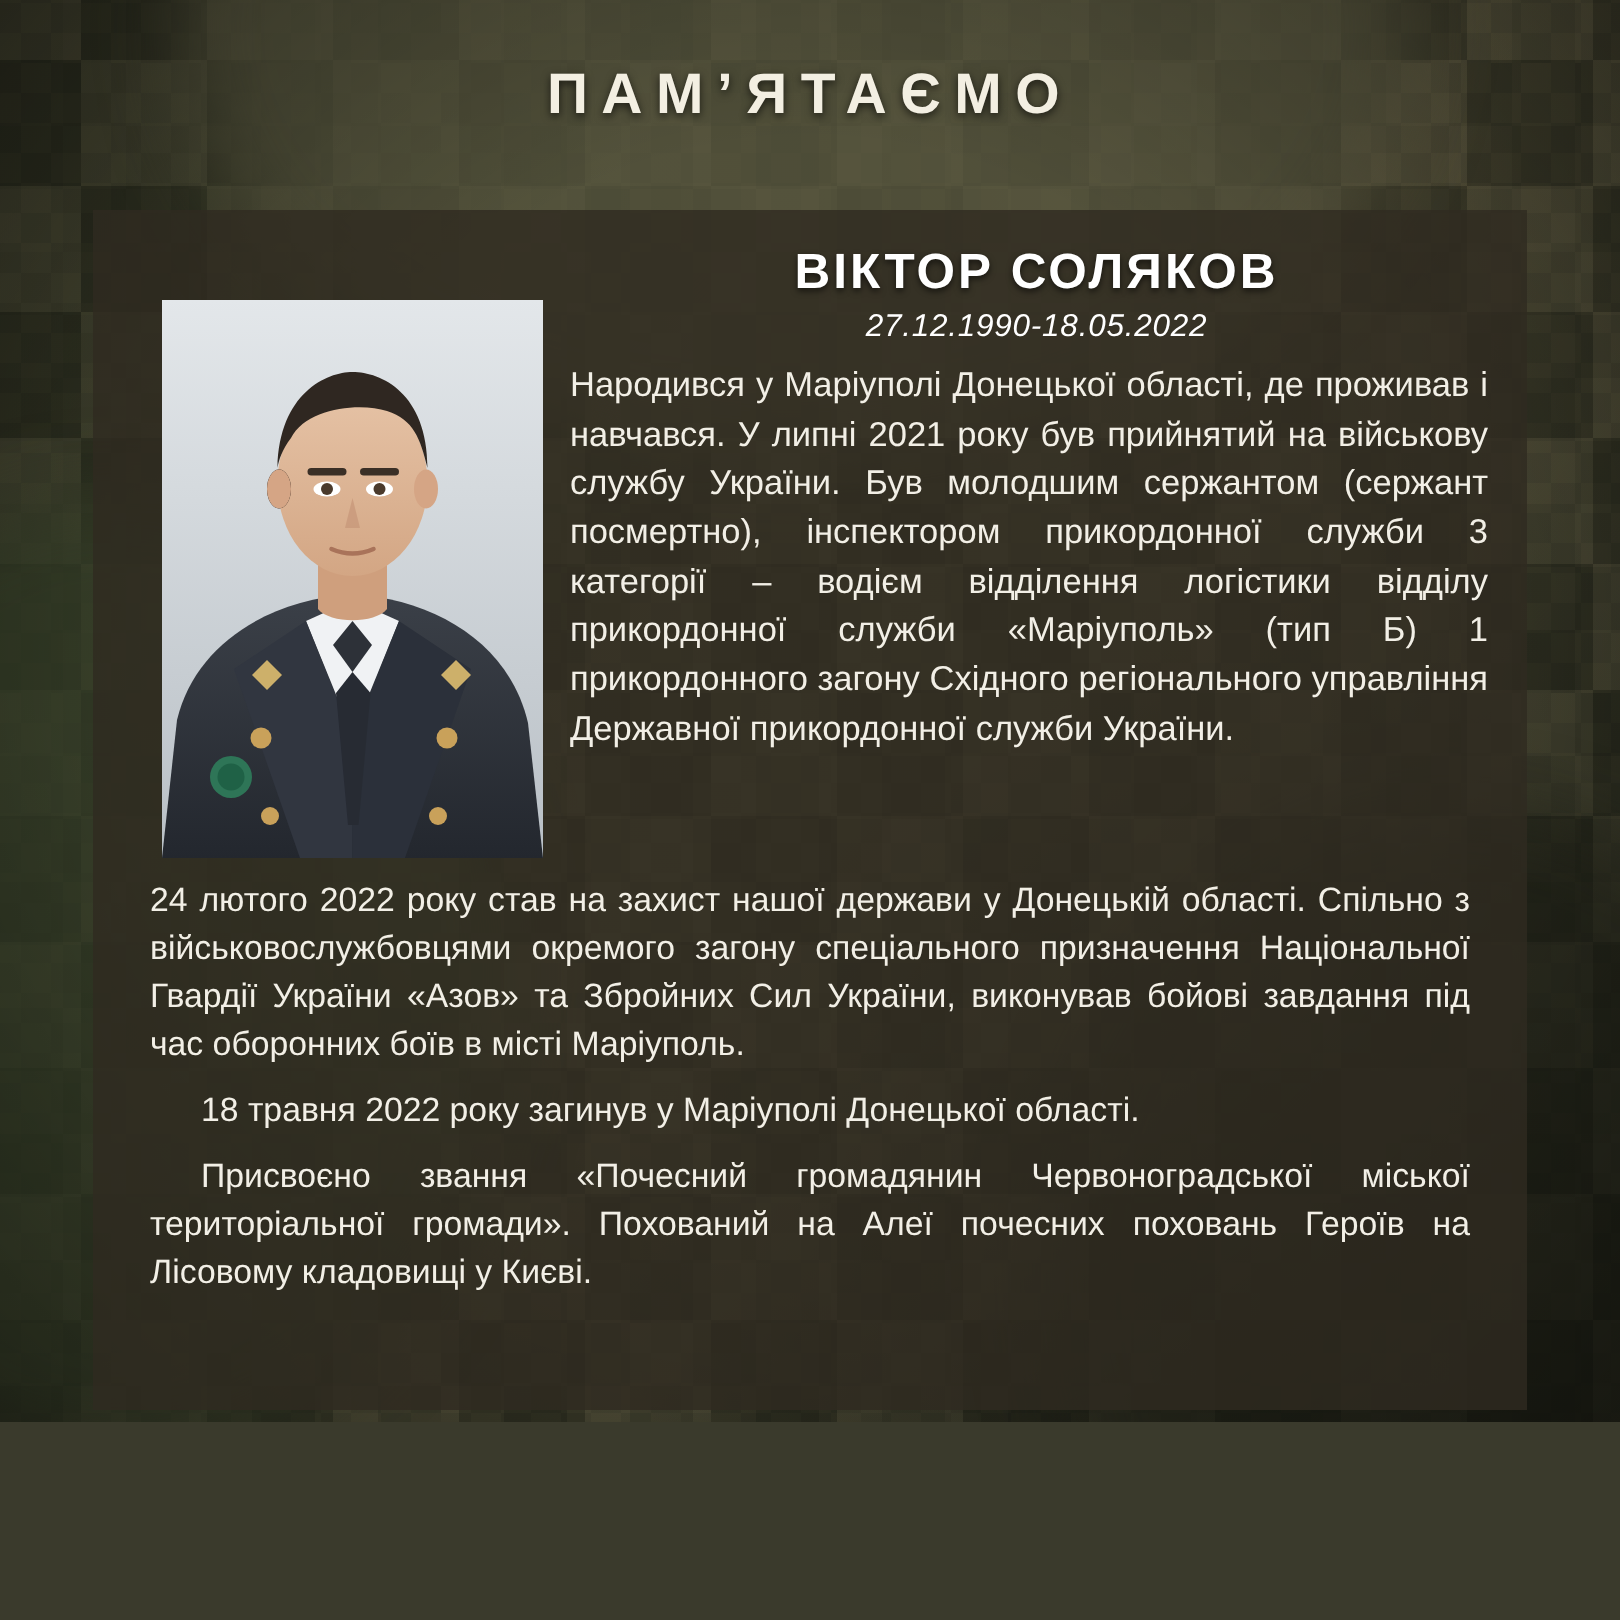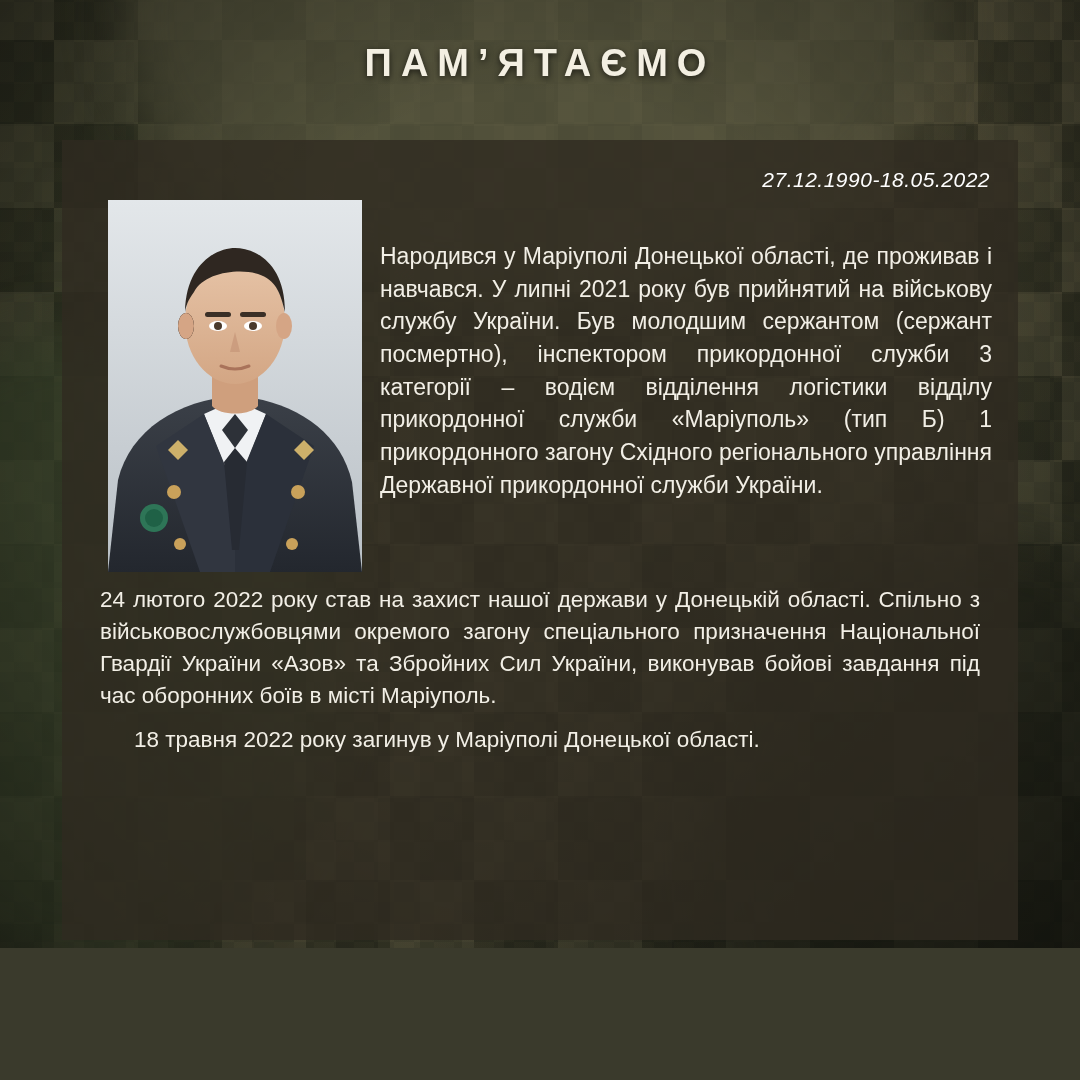--- a/index.html
+++ b/index.html
@@ -134,21 +134,20 @@
     letter-spacing: 2px;
     color: #ffffff;
     text-shadow: 0 2px 4px rgba(0,0,0,.6);
   }
   .dates {
     margin-top: 6px;
     font-size: 21px;
     font-style: italic;
     color: #ffffff;
     letter-spacing: .5px;
-    text-align: right;
   }
 
   .bio-right {
     position: absolute;
     left: 318px;
     right: 26px;
     top: 100px;
     color: #f2efe6;
     font-size: 23px;
     line-height: 1.42;
@@ -259,26 +258,28 @@
         <circle cx="72" cy="344" r="6" fill="#c9a15a"></circle>
         <circle cx="184" cy="344" r="6" fill="#c9a15a"></circle>
         <path d="M60 250 l10 -10 l10 10 l-10 10 Z" fill="#cdb06a"></path>
         <path d="M186 250 l10 -10 l10 10 l-10 10 Z" fill="#cdb06a"></path>
         <circle cx="46" cy="318" r="14" fill="#2f7d5b" opacity=".9"></circle>
         <circle cx="46" cy="318" r="9" fill="#1f6146"></circle>
       </svg>
     </div>
 
     <div class="name-block">
+      <div class="name">ВІКТОР СОЛЯКОВ</div>
       <div class="dates">27.12.1990-18.05.2022</div>
     </div>
 
     <div class="bio-right">Народився у Маріуполі Донецької області, де проживав і навчався. У липні 2021 року був прийнятий на військову службу України. Був молодшим сержантом (сержант посмертно), інспектором прикордонної служби 3 категорії – водієм відділення логістики відділу прикордонної служби «Маріуполь» (тип Б) 1 прикордонного загону Східного регіонального управління Державної прикордонної служби України.</div>
 
     <div class="bio-full">
       <p><span>24 лютого 2022 року став на захист нашої держави у Донецькій області. Спільно з військовослужбовцями окремого загону спеціального призначення Національної Гвардії України «Азов» та Збройних Сил України, виконував бойові завдання під час оборонних боїв в місті Маріуполь.</span></p>
       <p><span class="indent"></span><span>18 травня 2022 року загинув у Маріуполі Донецької області.</span></p>
+      <p><span class="indent"></span><span>Присвоєно звання «Почесний громадянин Червоноградської міської територіальної громади». Похований на Алеї почесних поховань Героїв на Лісовому кладовищі у Києві.</span></p>
     </div>
 
   </div>
 
 
 </div>
 
 </body></html>

